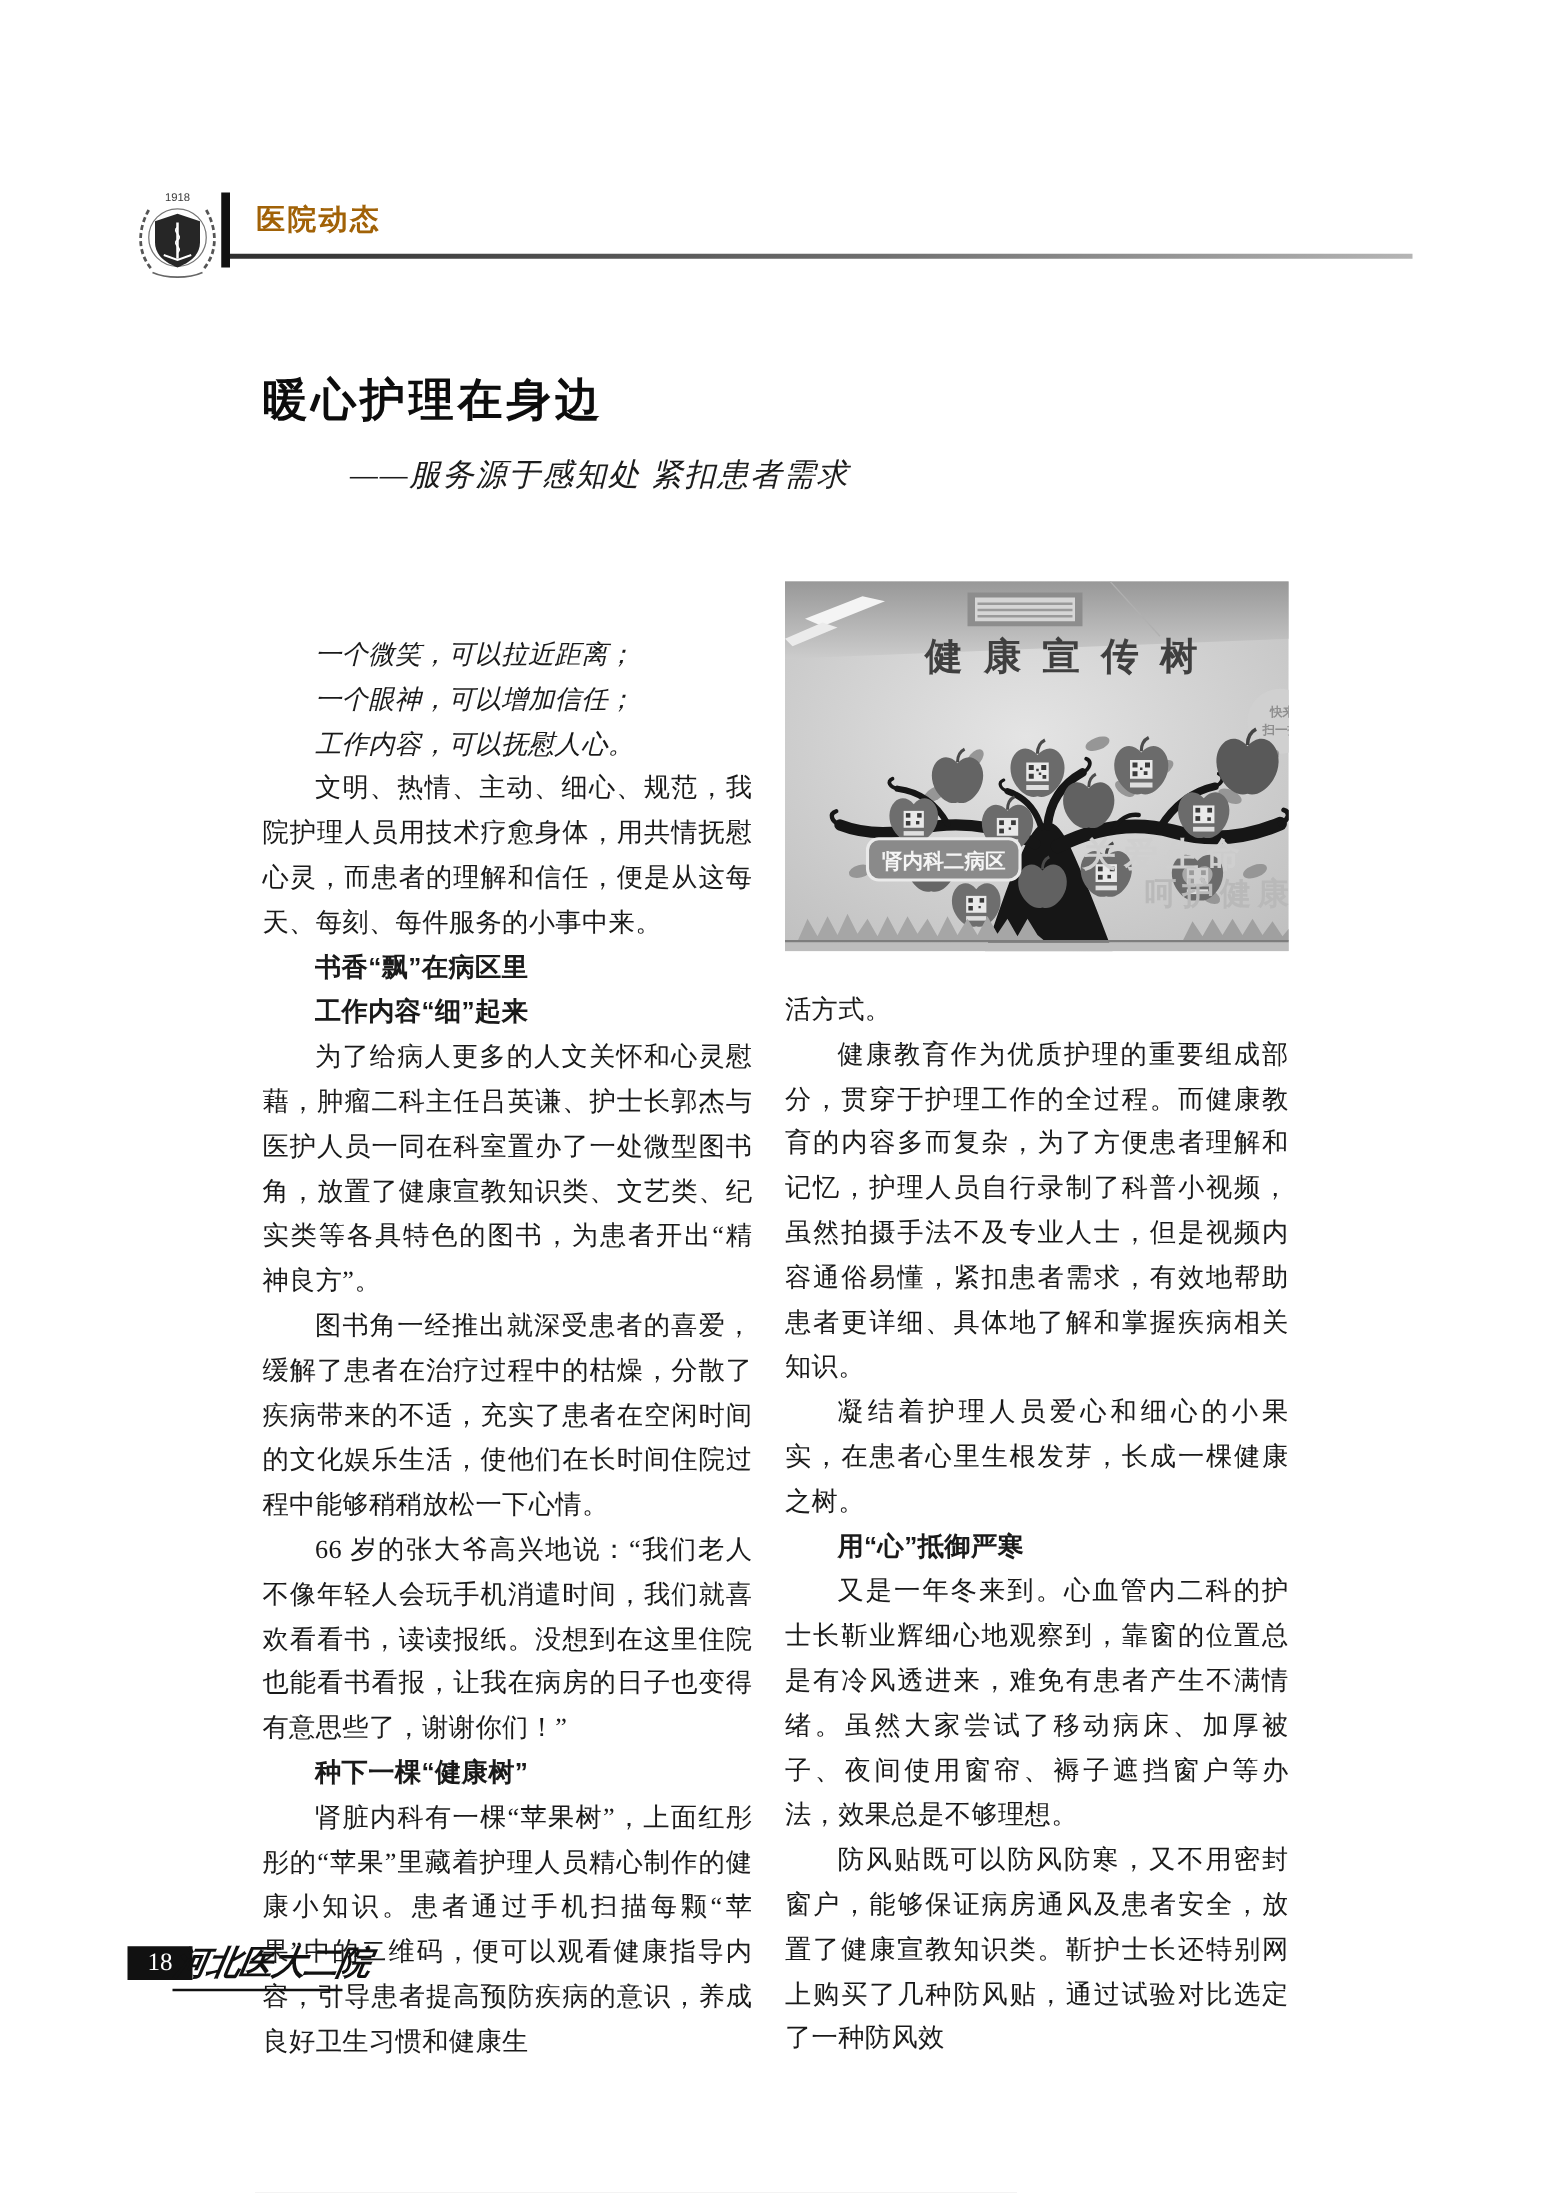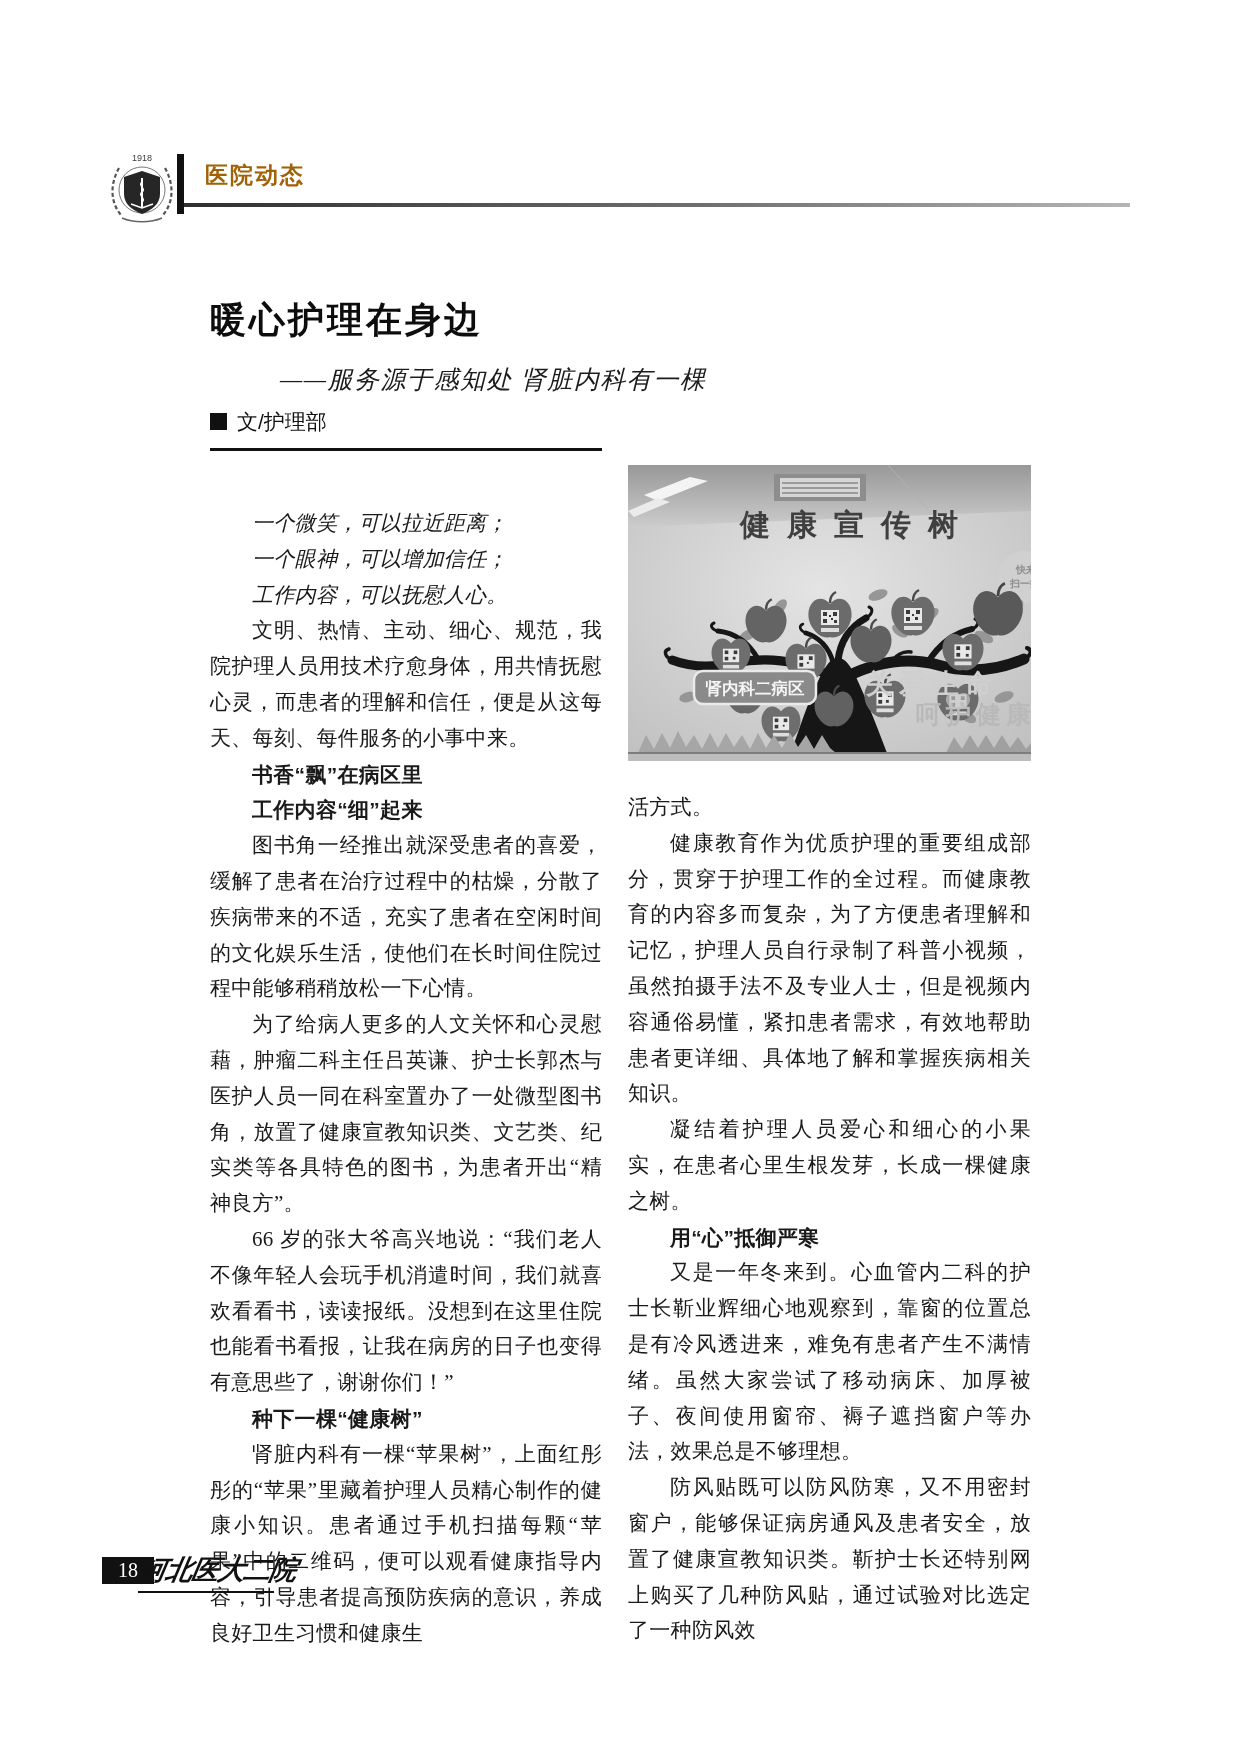--- a/index.html
+++ b/index.html
@@ -58,34 +58,31 @@
     <path d="M36,21 L54,27 L54,44 C54,54 46,60 36,64 C26,60 18,54 18,44 L18,27 Z" fill="#262626"></path>
     <line x1="36" y1="28" x2="36" y2="57" stroke="#fff" stroke-width="2"></line>
     <path d="M36,32 C31,35 41,39 36,42 C31,45 41,49 36,52" fill="none" stroke="#fff" stroke-width="1.3"></path>
     <path d="M25,54 L36,58 L47,54" fill="none" stroke="#fff" stroke-width="1.5"></path>
   </svg>
   <div class="hdr-bar"></div>
   <div class="hdr-label">医院动态</div>
   <div class="hdr-rule"></div>
 
   <div class="title">暖心护理在身边</div>
-  <div class="subtitle">——服务源于感知处 肾脏内科有一棵</div>
-  <div class="byline">
-    <span class="sq"></span><span>文/护理部</span>
-  </div>
+  <div class="subtitle">——服务源于感知处 紧扣患者需求</div>
 
   <div class="col col-left">
       <p class="p-verse">一个微笑，可以拉近距离；</p>
       <p class="p-verse">一个眼神，可以增加信任；</p>
       <p class="p-verse">工作内容，可以抚慰人心。</p>
       <p class="p-body">文明、热情、主动、细心、规范，我院护理人员用技术疗愈身体，用共情抚慰心灵，而患者的理解和信任，便是从这每天、每刻、每件服务的小事中来。</p>
       <p class="p-heading">书香“飘”在病区里</p>
       <p class="p-heading">工作内容“细”起来</p>
+      <p class="p-body">为了给病人更多的人文关怀和心灵慰藉，肿瘤二科主任吕英谦、护士长郭杰与医护人员一同在科室置办了一处微型图书角，放置了健康宣教知识类、文艺类、纪实类等各具特色的图书，为患者开出“精神良方”。</p>
       <p class="p-body">图书角一经推出就深受患者的喜爱，缓解了患者在治疗过程中的枯燥，分散了疾病带来的不适，充实了患者在空闲时间的文化娱乐生活，使他们在长时间住院过程中能够稍稍放松一下心情。</p>
-      <p class="p-body">为了给病人更多的人文关怀和心灵慰藉，肿瘤二科主任吕英谦、护士长郭杰与医护人员一同在科室置办了一处微型图书角，放置了健康宣教知识类、文艺类、纪实类等各具特色的图书，为患者开出“精神良方”。</p>
       <p class="p-body">66 岁的张大爷高兴地说：“我们老人不像年轻人会玩手机消遣时间，我们就喜欢看看书，读读报纸。没想到在这里住院也能看书看报，让我在病房的日子也变得有意思些了，谢谢你们！”</p>
       <p class="p-heading">种下一棵“健康树”</p>
       <p class="p-body">肾脏内科有一棵“苹果树”，上面红彤彤的“苹果”里藏着护理人员精心制作的健康小知识。患者通过手机扫描每颗“苹果”中的二维码，便可以观看健康指导内容，引导患者提高预防疾病的意识，养成良好卫生习惯和健康生</p>
     </div>
 
   <svg class="photo" viewBox="0 0 403 296">
     <defs>
       <radialGradient id="wallg" cx="48%" cy="42%" r="80%">
         <stop offset="0%" stop-color="#e4e4e4"></stop>
           <stop offset="100%" stop-color="#bdbdbd"></stop>

